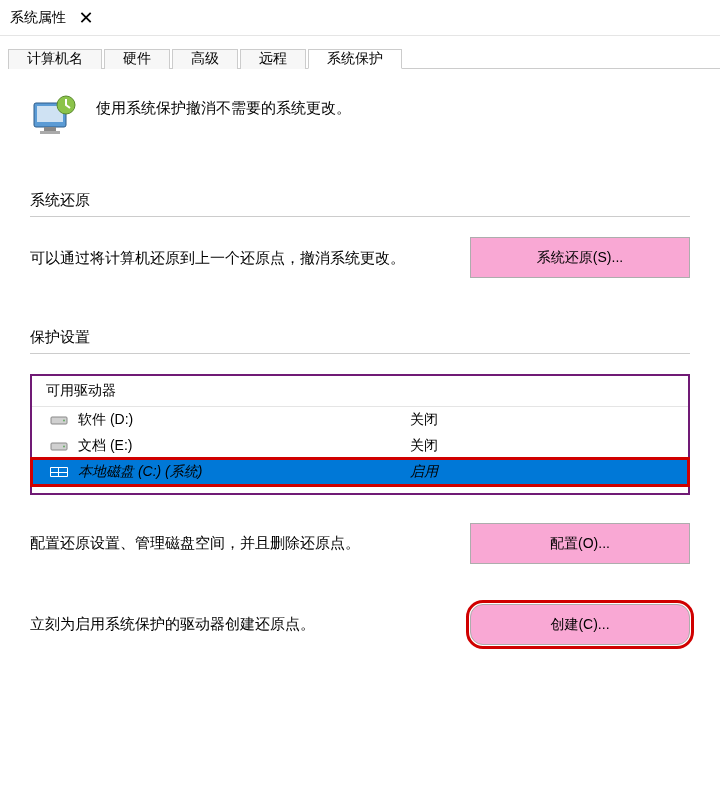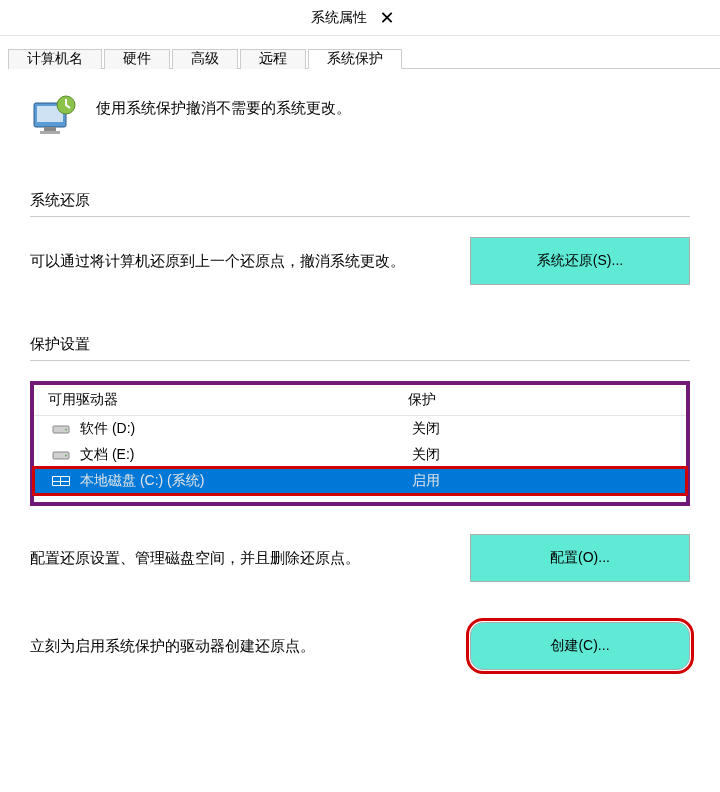--- a/index.html
+++ b/index.html
@@ -7,21 +7,21 @@
   font-family: "Microsoft YaHei", "Segoe UI", sans-serif;
   font-size: 14px;
   background: #fff;
   width: 720px;
   height: 792px;
   overflow: hidden;
   color: #000;
 }
 .titlebar {
   display: flex;
-  justify-content: center;
+  justify-content: flex-start;
   align-items: center;
   height: 36px;
   padding: 0 12px 0 10px;
   background: #fff;
   border-bottom: 1px solid #e5e5e5;
 }
 .titlebar .title { font-size: 14px; }
 .close-btn {
   width: 40px;
   height: 28px;
@@ -81,31 +81,31 @@
   gap: 12px;
   margin-bottom: 50px;
 }
 .restore-text {
   flex: 1;
   font-size: 15px;
   line-height: 1.6;
 }
 .win-button {
   width: 220px;
-  height: 48px;
-  background: #5eead4;
+  height: 41px;
+  background: #f9a8d4;
   border: 1px solid #adadad;
   font-size: 14px;
   cursor: pointer;
   display: flex;
   align-items: center;
   justify-content: center;
 }
 .drive-table {
-  border: 4px solid #701a75;
+  border: 2px solid #701a75;
   margin: 12px 0 28px 0;
   padding-bottom: 8px;
 }
 .drive-header {
   display: flex;
   padding: 6px 14px;
   font-size: 14px;
   border-bottom: 1px solid #e5e5e5;
 }
 .col-drive { flex: 0 0 360px; }
@@ -119,21 +119,22 @@
 .drive-row .dicon {
   width: 18px;
   height: 14px;
   margin-right: 10px;
   flex-shrink: 0;
 }
 .drive-row .dname { flex: 0 0 332px; }
 .drive-row .dprot { flex: 1; }
 .drive-row.selected {
   background: #0078d7;
-  color: #e5e5e5;
+  color: #000000;
+  font-style: italic;
 }
 .highlight-box {
   outline: 3px solid #d00000;
   outline-offset: -1px;
 }
 .config-row {
   display: flex;
   align-items: center;
   gap: 20px;
   margin-bottom: 40px;
@@ -192,21 +193,20 @@
     <div class="restore-text">可以通过将计算机还原到上一个还原点，撤消系统更改。</div>
     <button class="win-button">系统还原(S)...</button>
   </div>
 
   <div class="section-title">保护设置</div>
   <div class="separator"></div>
 
   <div class="drive-table">
     <div class="drive-header">
       <div class="col-drive">可用驱动器</div>
-      <div class="col-prot">保护</div>
     </div>
 
     <div class="drive-row">
       <span class="dicon">
         <svg viewBox="0 0 18 14">
             <rect x="1" y="4" width="16" height="7" rx="1" fill="#d0d0d0" stroke="#888"></rect>
             <circle cx="14" cy="7.5" r="1" fill="#6a6"></circle>
           </svg>
       </span>
       <span class="dname">软件 (D:)</span>

